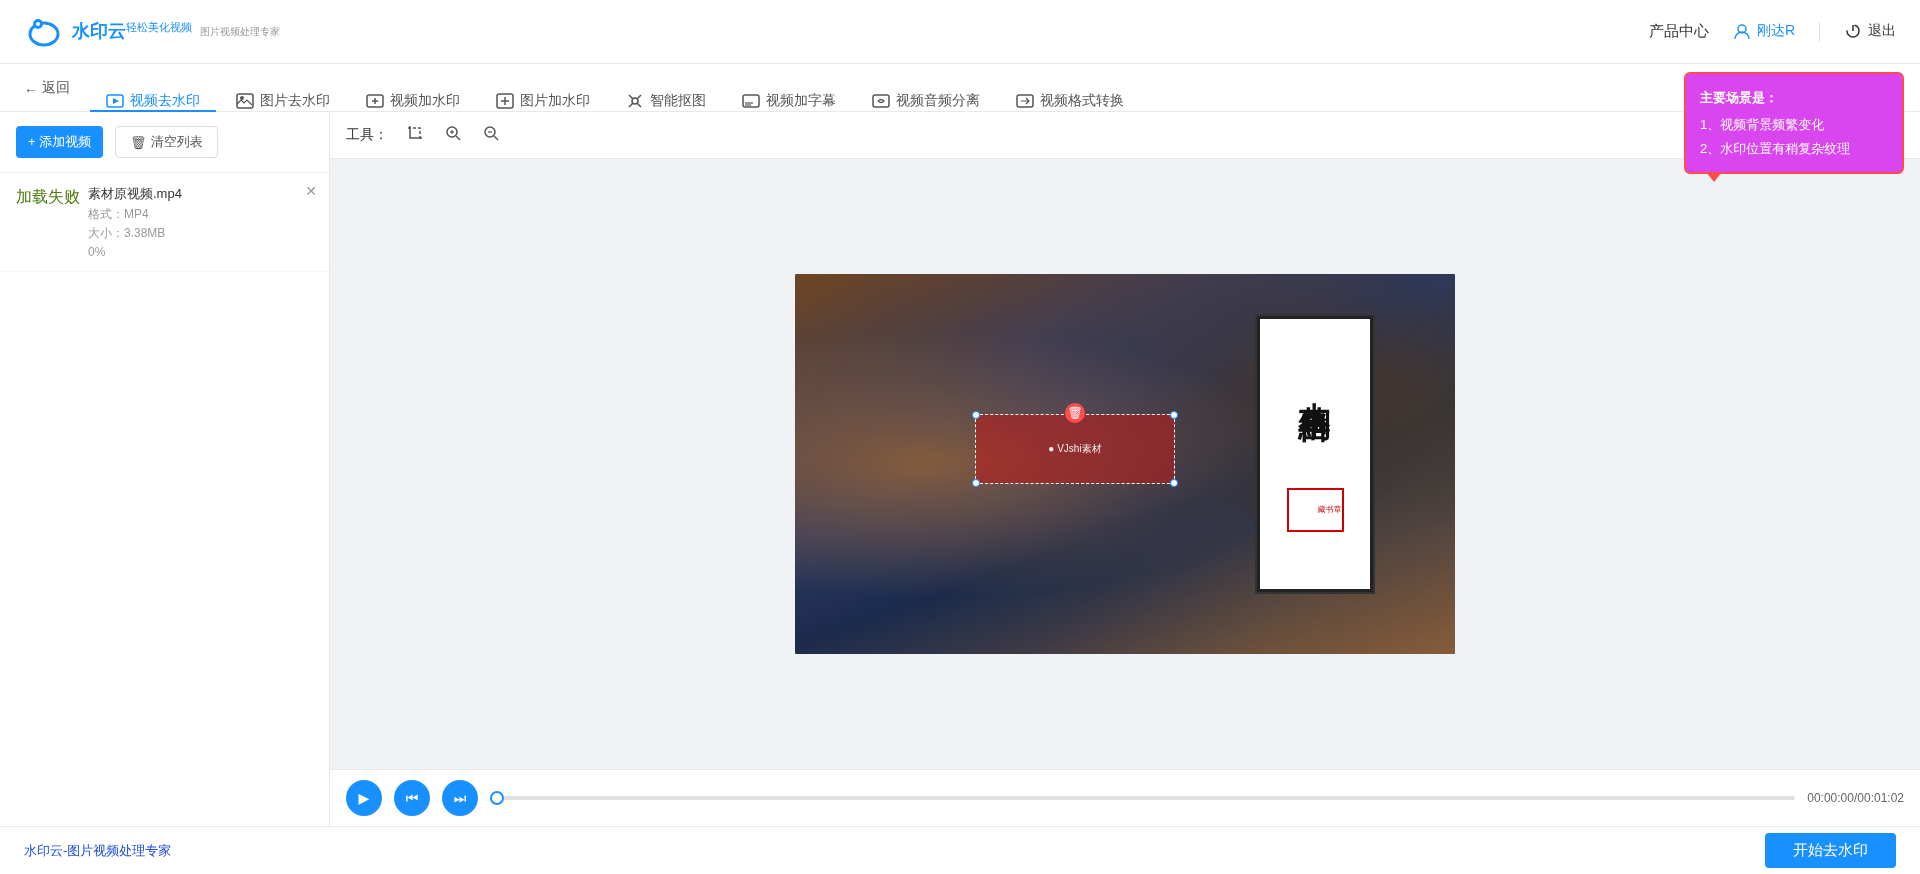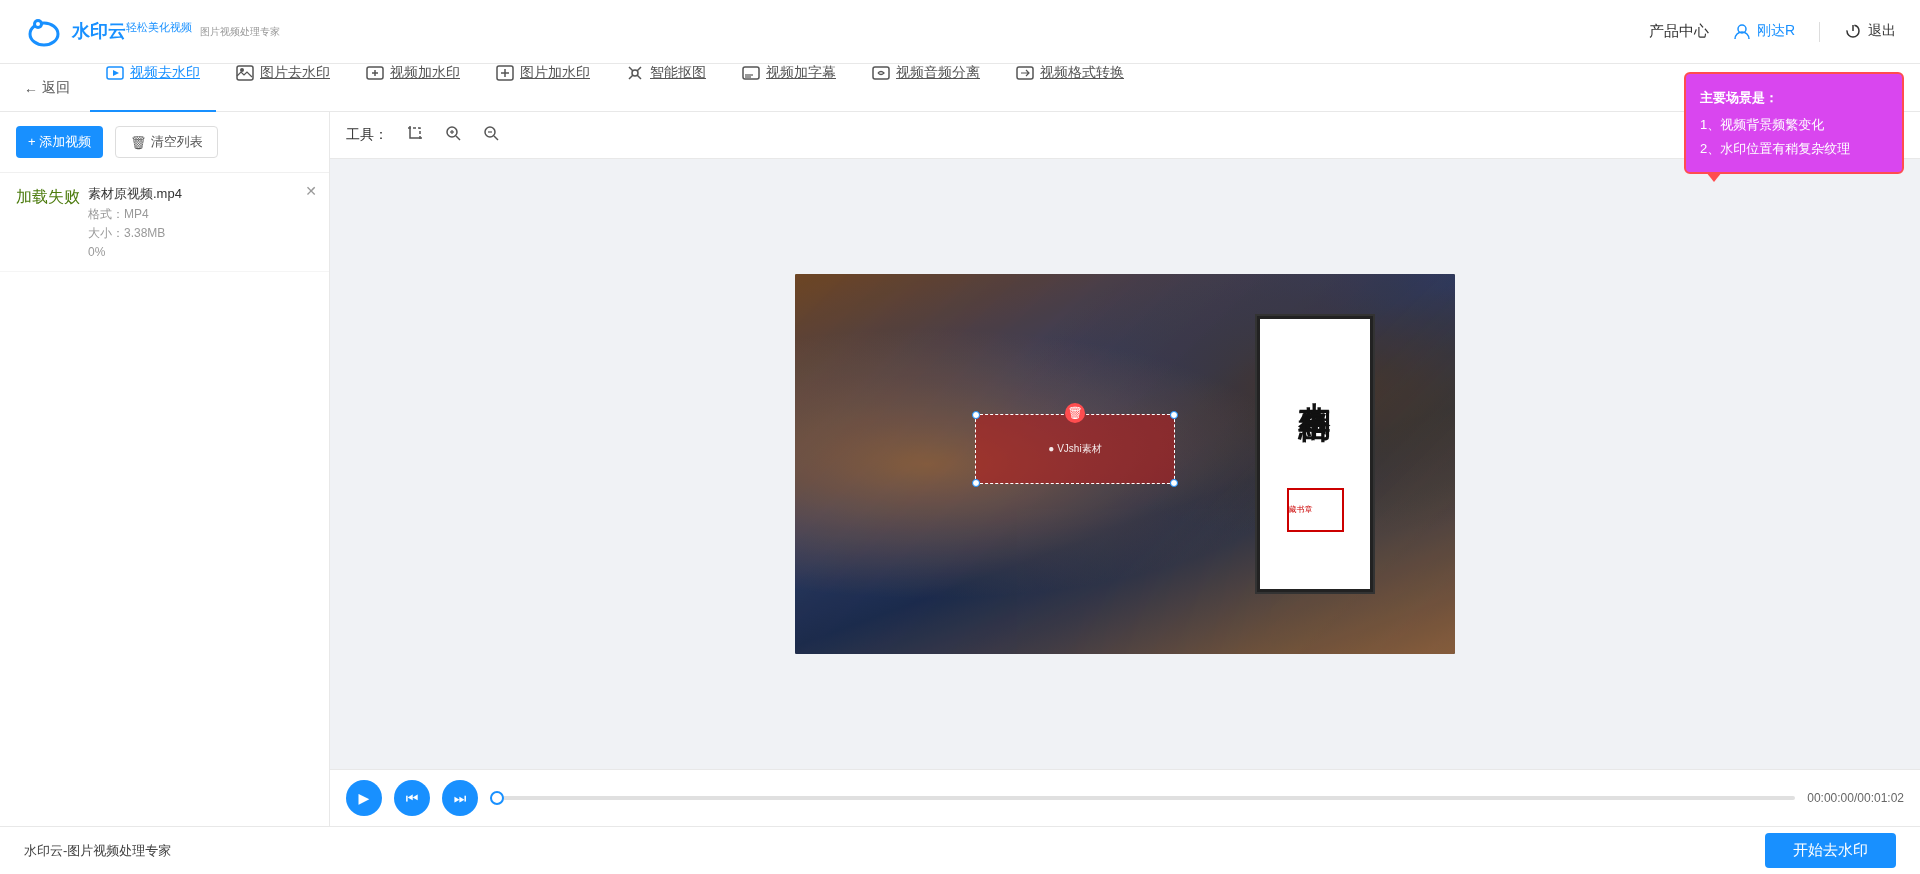--- a/index.html
+++ b/index.html
@@ -86,30 +86,29 @@
       display: flex;
       align-items: center;
       gap: 4px;
       color: #555;
       cursor: pointer;
       margin-right: 16px;
       font-size: 14px;
     }
     .nav-item {
       display: flex;
-      align-items: flex-start;
+      align-items: flex-end;
       gap: 6px;
       padding: 0 16px;
       height: 48px;
       cursor: pointer;
       color: #555;
       font-size: 14px;
       border-bottom: 2px solid transparent;
       white-space: nowrap;
-      text-decoration: underline;
     }
     .nav-item.active {
       color: #1890ff;
       border-bottom: 2px solid #1890ff;
     }
 
     
     .main-content {
       display: flex;
       height: calc(874px - 64px - 48px - 48px);
@@ -393,21 +392,21 @@
       height: 48px;
       background: #fff;
       border-top: 1px solid #e8e8e8;
       display: flex;
       align-items: center;
       justify-content: space-between;
       padding: 0 24px;
     }
     .footer-text {
       font-size: 13px;
-      color: #404040;
+      color: #1d4ed8;
     }
     .btn-start {
       background: #1890ff;
       color: #fff;
       border: none;
       border-radius: 4px;
       padding: 8px 28px;
       font-size: 15px;
       cursor: pointer;
       margin-left: 44px;
@@ -615,21 +614,21 @@
 
           <div style="position:absolute;left:0;top:0;width:100%;height:100%;background:
             radial-gradient(ellipse at 20% 50%, #8B5E3C 0%, transparent 50%),
             radial-gradient(ellipse at 80% 30%, #4a3728 0%, transparent 40%),
             linear-gradient(160deg, #6B4226 0%, #2a3a6a 40%, #1a2a4a 60%, #8B5E3C 100%);
             opacity:0.9;"></div>
 
           <div class="book-label">
             <div style="width:100%;height:100%;background:#fff;border:3px solid #222;display:flex;flex-direction:column;align-items:center;justify-content:space-around;padding:10px;">
               <div style="font-size:32px;font-weight:bold;color:#111;writing-mode:vertical-rl;letter-spacing:4px;">本草綱目</div>
-              <div style="width:57px;height:44px;border:2px solid #c00;display:flex;align-items:center;justify-content:flex-start;">
+              <div style="width:57px;height:44px;border:2px solid #c00;display:flex;align-items:center;justify-content:flex-end;">
                 <span style="font-size:8px;color:#c00;text-align:center;line-height:1.2;">藏书章</span>
               </div>
             </div>
           </div>
 
           <div class="watermark-box">
             <span class="watermark-text">● VJshi素材</span>
             <div class="watermark-delete">🗑</div>
             <div class="corner-dot tl"></div>
             <div class="corner-dot tr"></div>

